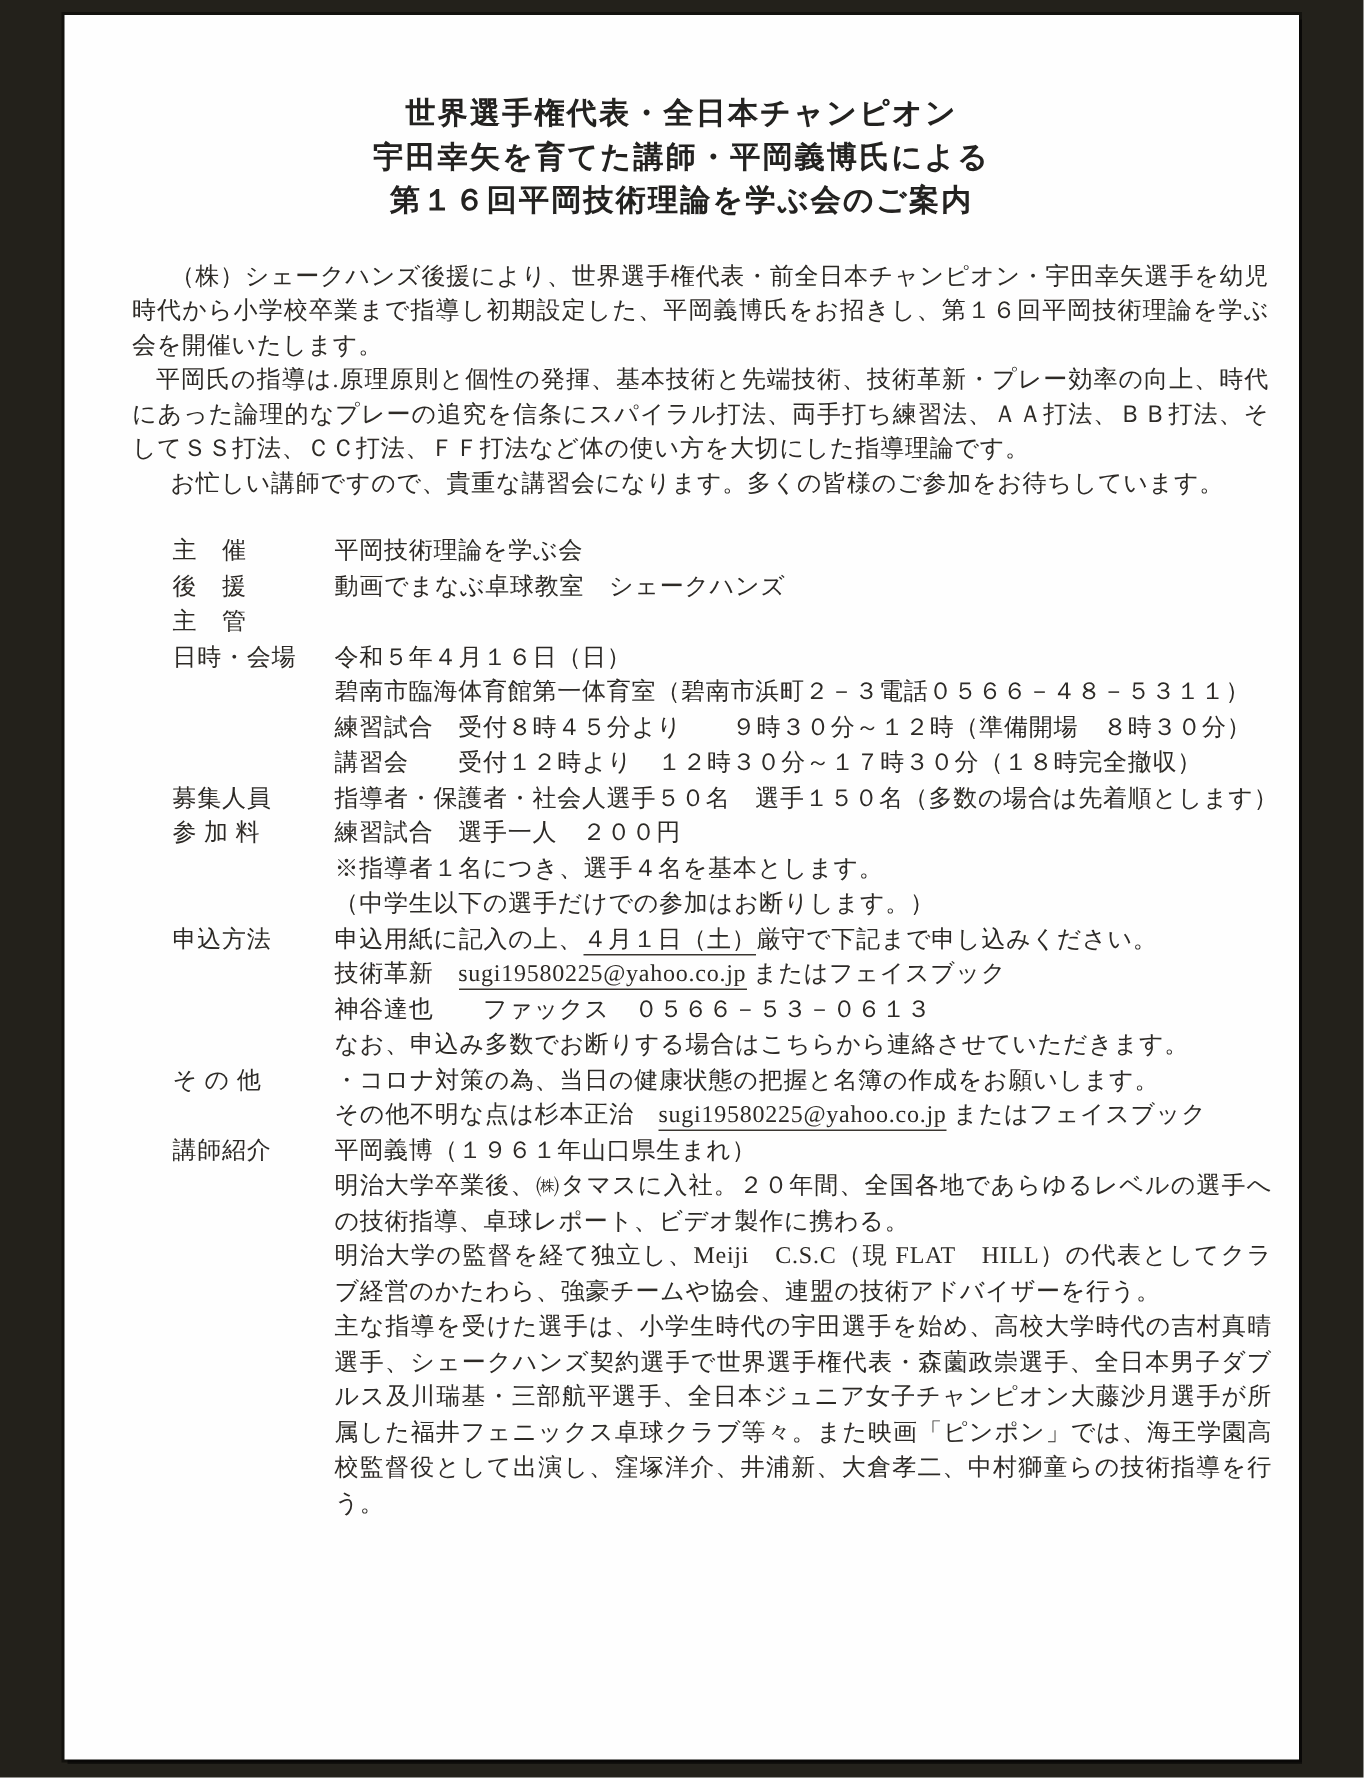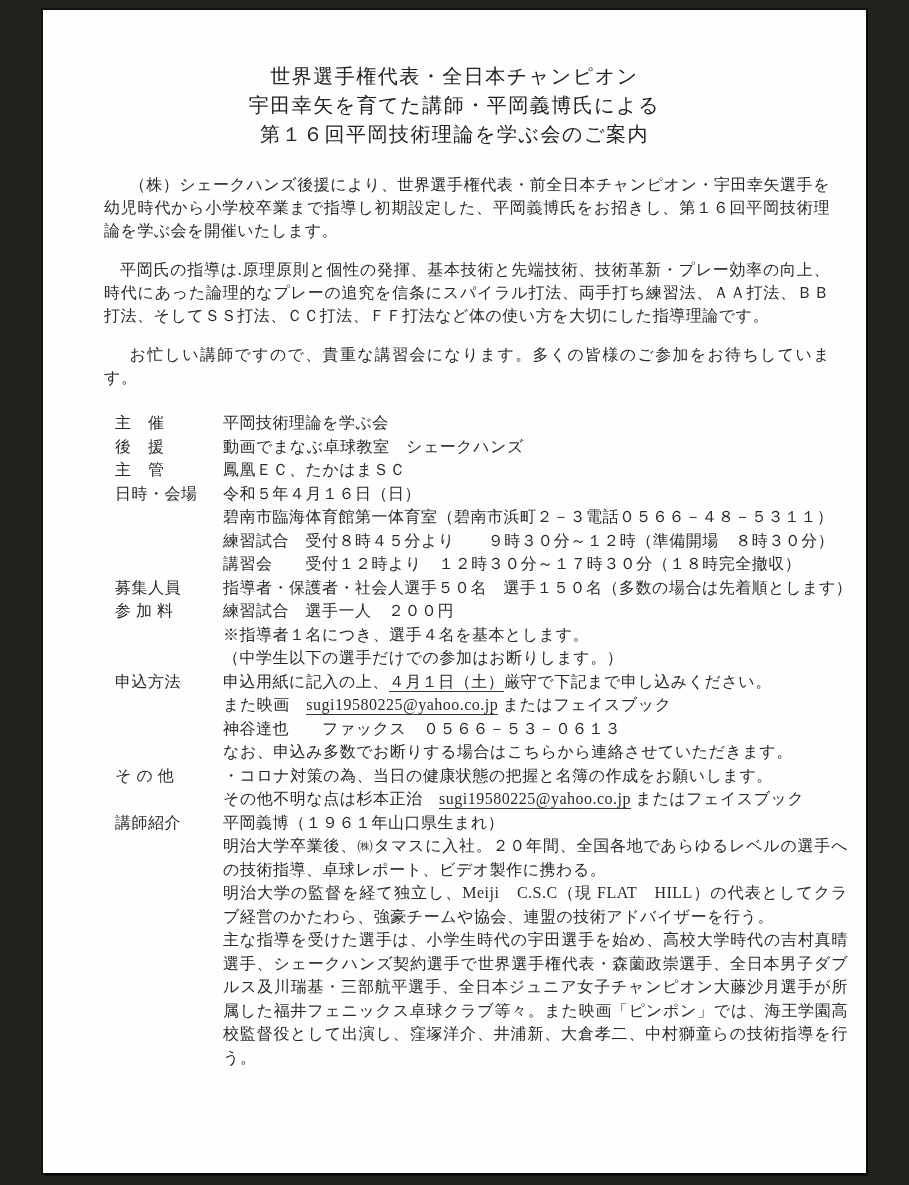--- a/index.html
+++ b/index.html
@@ -16,35 +16,35 @@
     width:823px;height:1163px;
     background:#fefefe;
     box-shadow:0 0 0 2px rgba(0,0,0,0.45), 2px 3px 0 rgba(0,0,0,0.5);
     box-sizing:border-box;
     color:#2d2a26;
     overflow:hidden;
   }
   .title{
     margin-top:52px;
     text-align:center;
-    font-weight:normal;
+    font-weight:bold;
     font-size:20px;
     line-height:29px;
     letter-spacing:1.5px;
     color:#232220;
   }
   .title .t2{ }
   .intro{
     margin:24px 20px 0 45px;
     font-size:16px;
     line-height:23px;
     letter-spacing:0.5px;
     text-align:justify;
   }
-  .intro p{ margin:16px; }
+  .intro p{ margin:0; }
   .ind1{ text-indent:1em; }
   .ind2{ text-indent:1.6em; }
   .info{
     margin-top:22px;
     padding-left:72px;
     padding-right:18px;
     font-size:16px;
     line-height:23.5px;
     letter-spacing:0.5px;
   }
@@ -90,23 +90,20 @@
 
     <div class="row">
       <div class="lbl">後　援</div>
       <div class="val">
         <div class="ln">動画でまなぶ卓球教室　シェークハンズ</div>
       </div>
     </div>
 
     <div class="row">
       <div class="lbl">主　管</div>
-      <div class="val">
-        <div class="ln">鳳凰ＥＣ、たかはまＳＣ</div>
-      </div>
     </div>
 
     <div class="row">
       <div class="lbl">日時・会場</div>
       <div class="val">
         <div class="ln">令和５年４月１６日（日）</div>
         <div class="ln">碧南市臨海体育館第一体育室（碧南市浜町２－３電話０５６６－４８－５３１１）</div>
         <div class="ln">練習試合　受付８時４５分より　　９時３０分～１２時（準備開場　８時３０分）</div>
         <div class="ln">講習会　　受付１２時より　１２時３０分～１７時３０分（１８時完全撤収）</div>
       </div>
@@ -125,21 +122,21 @@
         <div class="ln">練習試合　選手一人　２００円</div>
         <div class="ln">※指導者１名につき、選手４名を基本とします。</div>
         <div class="ln">（中学生以下の選手だけでの参加はお断りします。）</div>
       </div>
     </div>
 
     <div class="row">
       <div class="lbl">申込方法</div>
       <div class="val">
         <div class="ln"><span>申込用紙に記入の上、</span><span class="ul">４月１日（土）</span><span>厳守で下記まで申し込みください。</span></div>
-        <div class="ln"><span>また映画　</span><span class="ul">sugi19580225@yahoo.co.jp</span><span> またはフェイスブック</span></div>
+        <div class="ln"><span>技術革新　</span><span class="ul">sugi19580225@yahoo.co.jp</span><span> またはフェイスブック</span></div>
         <div class="ln">神谷達也　　ファックス　０５６６－５３－０６１３</div>
         <div class="ln">なお、申込み多数でお断りする場合はこちらから連絡させていただきます。</div>
       </div>
     </div>
 
     <div class="row">
       <div class="lbl">そ の 他</div>
       <div class="val">
         <div class="ln">・コロナ対策の為、当日の健康状態の把握と名簿の作成をお願いします。</div>
         <div class="ln"><span>その他不明な点は杉本正治　</span><span class="ul">sugi19580225@yahoo.co.jp</span><span> またはフェイスブック</span></div>

